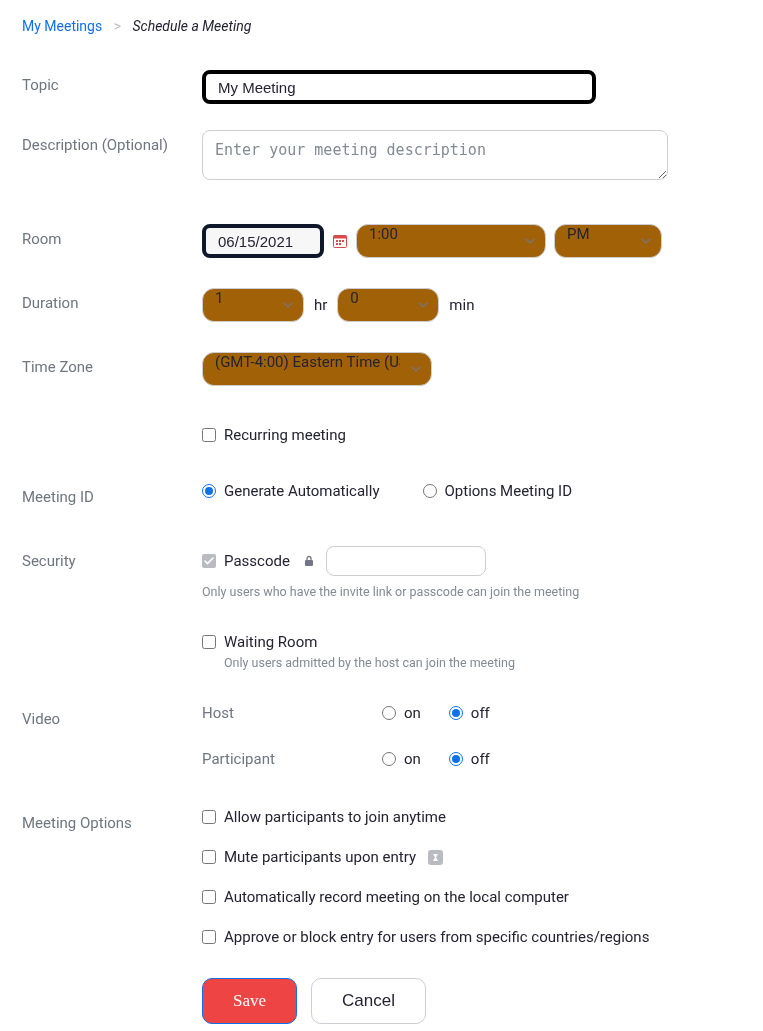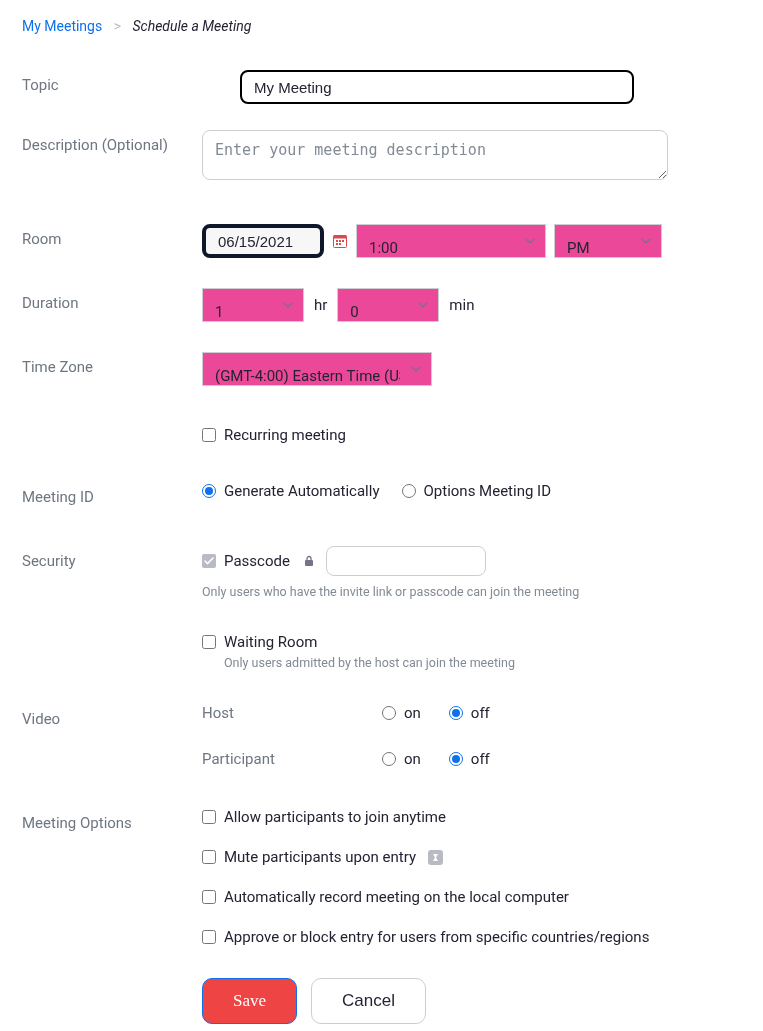--- a/index.html
+++ b/index.html
@@ -43,28 +43,27 @@
       flex: 0 0 180px;
       color: #6e7680;
       font-size: 15px;
       padding-top: 6px;
     }
     .control-col {
       flex: 1;
       min-width: 0;
     }
     input[type="text"].text-input {
-      border: 2px solid #000000;
+      border: 4px solid #000000;
       border-radius: 8px;
       padding: 8px 12px;
       font-size: 15px;
       width: 394px;
       height: 34px;
       color: #232333;
-      margin-left: 38px;
     }
     textarea.text-area {
       border: 1px solid #CDCED4;
       border-radius: 8px;
       padding: 10px 12px;
       font-size: 15px;
       width: 466px;
       height: 50px;
       resize: vertical;
       color: #232333;
@@ -90,28 +89,28 @@
     .cal-icon {
       width: 16px;
       height: 16px;
       display: inline-block;
       position: relative;
     }
     .cal-icon svg { display: block; }
     .select-wrap {
       position: relative;
       display: inline-flex;
-      align-items: flex-end;
+      align-items: flex-start;
       border: 1px solid #CDCED4;
-      border-radius: 0;
+      border-radius: 12px;
       padding: 0 30px 0 12px;
       font-size: 15px;
       height: 34px;
       cursor: pointer;
-      background: #ec4899;
+      background: #a16207;
     }
     .select-wrap .chevron {
       position: absolute;
       right: 10px;
       top: 50%;
       transform: translateY(-50%);
       pointer-events: none;
     }
     .chevron svg { display: block; }
     .dur-wrap {
@@ -132,21 +131,21 @@
       width: 14px;
       height: 14px;
     }
     .inline-check .ck-label {
       color: #232333;
       font-size: 15px;
     }
     .radio-row {
       display: flex;
       align-items: center;
-      gap: 22px;
+      gap: 43px;
     }
     .radio-opt {
       display: inline-flex;
       align-items: center;
       gap: 8px;
       font-size: 15px;
       color: #232333;
       cursor: pointer;
     }
     .radio {

